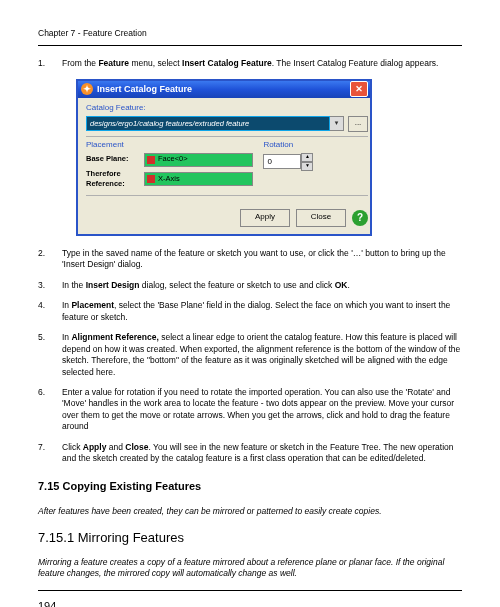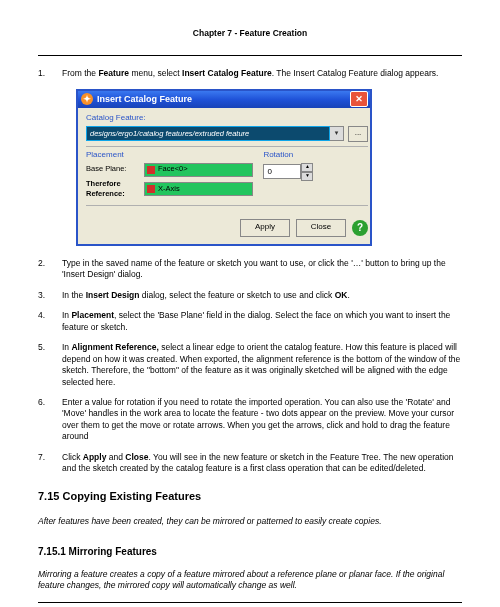--- a/index.html
+++ b/index.html
@@ -8,24 +8,23 @@
       line-height: 1.35;
       width: 500px;
       height: 607px;
       margin: 0;
       padding: 28px 38px 10px 38px;
       box-sizing: border-box;
       background: #fff;
       color: #000;
     }
     .chapter-header {
-      text-align: center;
+      text-align: left;
       font-size: 8.5px;
-      margin-bottom: 16px;
-      font-weight: bold;
+      margin-bottom: 6px;
     }
     .hr {
       border-top: 1px solid #000;
       margin: 1px 0 12px 0;
     }
     .ol-item {
       display: flex;
       margin-bottom: 9px;
     }
     .ol-num {
@@ -141,20 +140,21 @@
     }
     .field-row {
       display: flex;
       align-items: center;
       margin-bottom: 2px;
     }
     .field-label {
       width: 58px;
       font-size: 7.5px;
       color: #000;
+      font-weight: bold;
     }
     .field-label-bold {
       font-weight: bold;
     }
     .field-input {
       flex: 1;
       background: #22c55e;
       border: 1px solid #888;
       height: 12px;
       font-size: 7.5px;
@@ -222,23 +222,23 @@
       font-size: 10px;
       text-align: center;
       line-height: 16px;
     }
     .sec-h1 {
       font-size: 11px;
       font-weight: bold;
       margin: 14px 0 12px 0;
     }
     .sec-h2 {
-      font-size: 10px;
-      font-weight: bold;
-      margin: 18px 0 10px 0;
+      font-size: 13px;
+      font-weight: normal;
+      margin: 12px 0 10px 0;
     }
     .body-p {
       margin: 0 0 10px 0;
       font-style: italic;
     }
     .page-num {
       font-size: 11px;
       margin-top: 8px;
     }
     b { font-weight: bold; }

